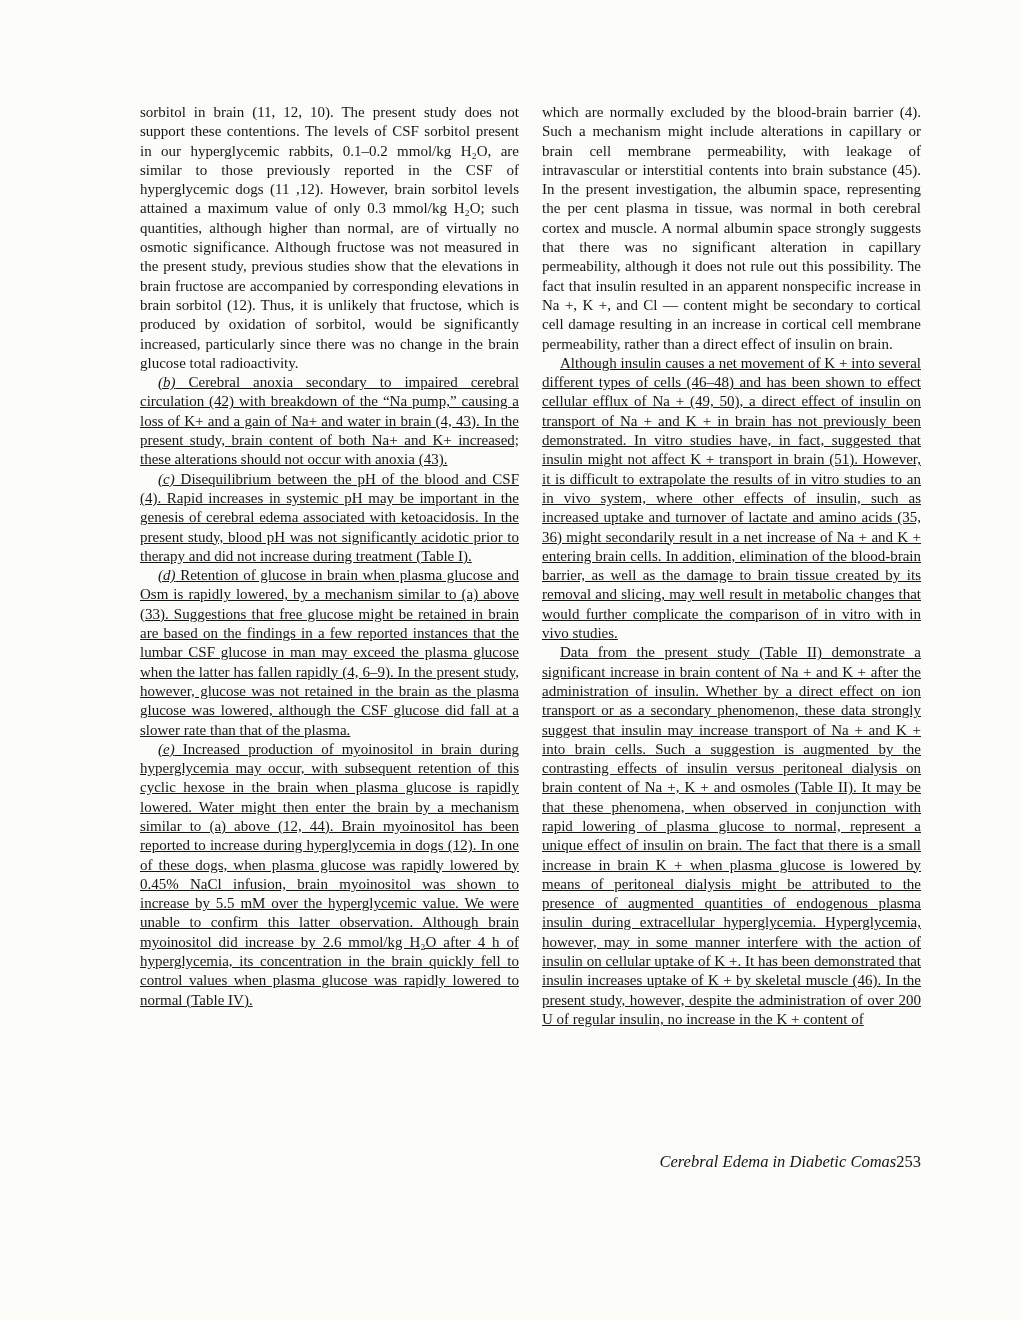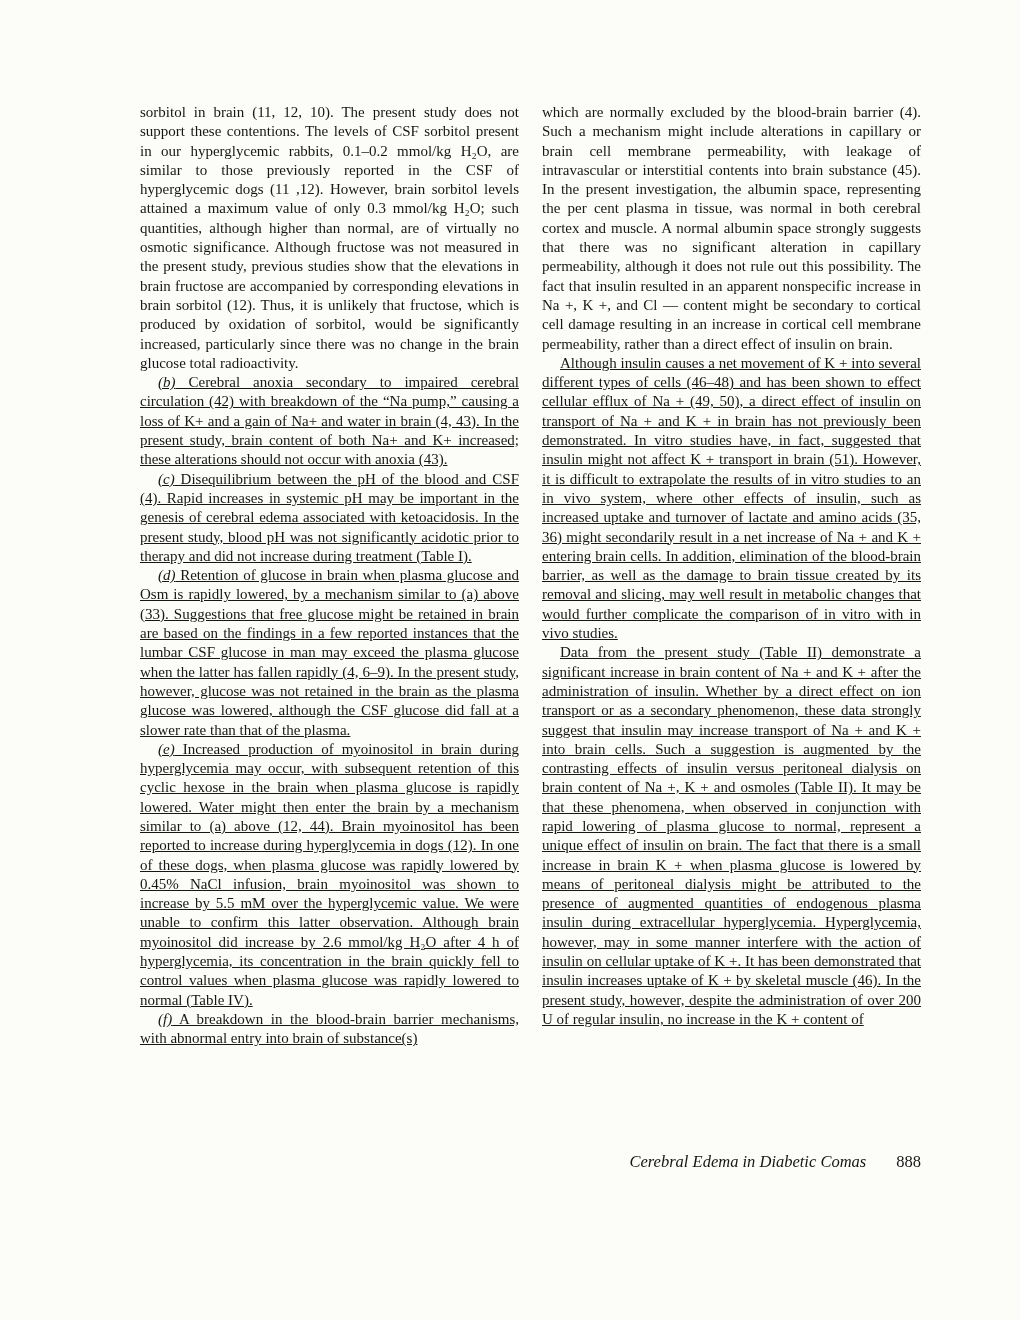--- a/index.html
+++ b/index.html
@@ -43,46 +43,44 @@
     font-style: italic;
   }
   .footer {
     position: absolute;
     left: 542px;
     top: 1152px;
     width: 379px;
     display: flex;
     justify-content: flex-end;
     align-items: baseline;
-    gap: 30px;
     font-size: 16.5px;
   }
   .running-title {
     font-style: italic;
   }
   .page-number {
     font-style: normal;
   }
 </style>
 </head>
 <body>
 
 <div class="page">
   <div class="columns">
     <div class="column">
         <p class="">sorbitol in brain (11, 12, 10). The present study does not support these contentions. The levels of CSF sorbitol present in our hyperglycemic rabbits, 0.1–0.2 mmol/kg H₂O, are similar to those previously reported in the CSF of hyperglycemic dogs (11 ,12). However, brain sorbitol levels attained a maximum value of only 0.3 mmol/kg H₂O; such quantities, although higher than normal, are of virtually no osmotic significance. Although fructose was not measured in the present study, previous studies show that the elevations in brain fructose are accompanied by corresponding elevations in brain sorbitol (12). Thus, it is unlikely that fructose, which is produced by oxidation of sorbitol, would be significantly increased, particularly since there was no change in the brain glucose total radioactivity.</p>
         <p class="indent"><span class="lead">(b)</span> Cerebral anoxia secondary to impaired cerebral circulation (42) with breakdown of the “Na pump,” causing a loss of K+ and a gain of Na+ and water in brain (4, 43). In the present study, brain content of both Na+ and K+ increased; these alterations should not occur with anoxia (43).</p>
         <p class="indent"><span class="lead">(c)</span> Disequilibrium between the pH of the blood and CSF (4). Rapid increases in systemic pH may be important in the genesis of cerebral edema associated with ketoacidosis. In the present study, blood pH was not significantly acidotic prior to therapy and did not increase during treatment (Table I).</p>
         <p class="indent"><span class="lead">(d)</span> Retention of glucose in brain when plasma glucose and Osm is rapidly lowered, by a mechanism similar to (a) above (33). Suggestions that free glucose might be retained in brain are based on the findings in a few reported instances that the lumbar CSF glucose in man may exceed the plasma glucose when the latter has fallen rapidly (4, 6–9). In the present study, however, glucose was not retained in the brain as the plasma glucose was lowered, although the CSF glucose did fall at a slower rate than that of the plasma.</p>
         <p class="indent"><span class="lead">(e)</span> Increased production of myoinositol in brain during hyperglycemia may occur, with subsequent retention of this cyclic hexose in the brain when plasma glucose is rapidly lowered. Water might then enter the brain by a mechanism similar to (a) above (12, 44). Brain myoinositol has been reported to increase during hyperglycemia in dogs (12). In one of these dogs, when plasma glucose was rapidly lowered by 0.45% NaCl infusion, brain myoinositol was shown to increase by 5.5 mM over the hyperglycemic value. We were unable to confirm this latter observation. Although brain myoinositol did increase by 2.6 mmol/kg H₂O after 4 h of hyperglycemia, its concentration in the brain quickly fell to control values when plasma glucose was rapidly lowered to normal (Table IV).</p>
-        <p class="indent"><span class="lead">(f)</span> A breakdown in the blood-brain barrier mechanisms, with abnormal entry into brain of substance(s)</p>
       </div>
     <div class="column">
         <p class="">which are normally excluded by the blood-brain barrier (4). Such a mechanism might include alterations in capillary or brain cell membrane permeability, with leakage of intravascular or interstitial contents into brain substance (45). In the present investigation, the albumin space, representing the per cent plasma in tissue, was normal in both cerebral cortex and muscle. A normal albumin space strongly suggests that there was no significant alteration in capillary permeability, although it does not rule out this possibility. The fact that insulin resulted in an apparent nonspecific increase in Na +, K +, and Cl — content might be secondary to cortical cell damage resulting in an increase in cortical cell membrane permeability, rather than a direct effect of insulin on brain.</p>
         <p class="indent">Although insulin causes a net movement of K + into several different types of cells (46–48) and has been shown to effect cellular efflux of Na + (49, 50), a direct effect of insulin on transport of Na + and K + in brain has not previously been demonstrated. In vitro studies have, in fact, suggested that insulin might not affect K + transport in brain (51). However, it is difficult to extrapolate the results of in vitro studies to an in vivo system, where other effects of insulin, such as increased uptake and turnover of lactate and amino acids (35, 36) might secondarily result in a net increase of Na + and K + entering brain cells. In addition, elimination of the blood-brain barrier, as well as the damage to brain tissue created by its removal and slicing, may well result in metabolic changes that would further complicate the comparison of in vitro with in vivo studies.</p>
         <p class="indent">Data from the present study (Table II) demonstrate a significant increase in brain content of Na + and K + after the administration of insulin. Whether by a direct effect on ion transport or as a secondary phenomenon, these data strongly suggest that insulin may increase transport of Na + and K + into brain cells. Such a suggestion is augmented by the contrasting effects of insulin versus peritoneal dialysis on brain content of Na +, K + and osmoles (Table II). It may be that these phenomena, when observed in conjunction with rapid lowering of plasma glucose to normal, represent a unique effect of insulin on brain. The fact that there is a small increase in brain K + when plasma glucose is lowered by means of peritoneal dialysis might be attributed to the presence of augmented quantities of endogenous plasma insulin during extracellular hyperglycemia. Hyperglycemia, however, may in some manner interfere with the action of insulin on cellular uptake of K +. It has been demonstrated that insulin increases uptake of K + by skeletal muscle (46). In the present study, however, despite the administration of over 200 U of regular insulin, no increase in the K + content of</p>
       </div>
   </div>
   <div class="footer">
     <span class="running-title">Cerebral Edema in Diabetic Comas</span>
-    <span class="page-number">888</span>
+    <span class="page-number">253</span>
   </div>
 </div>
 
 </body></html>

